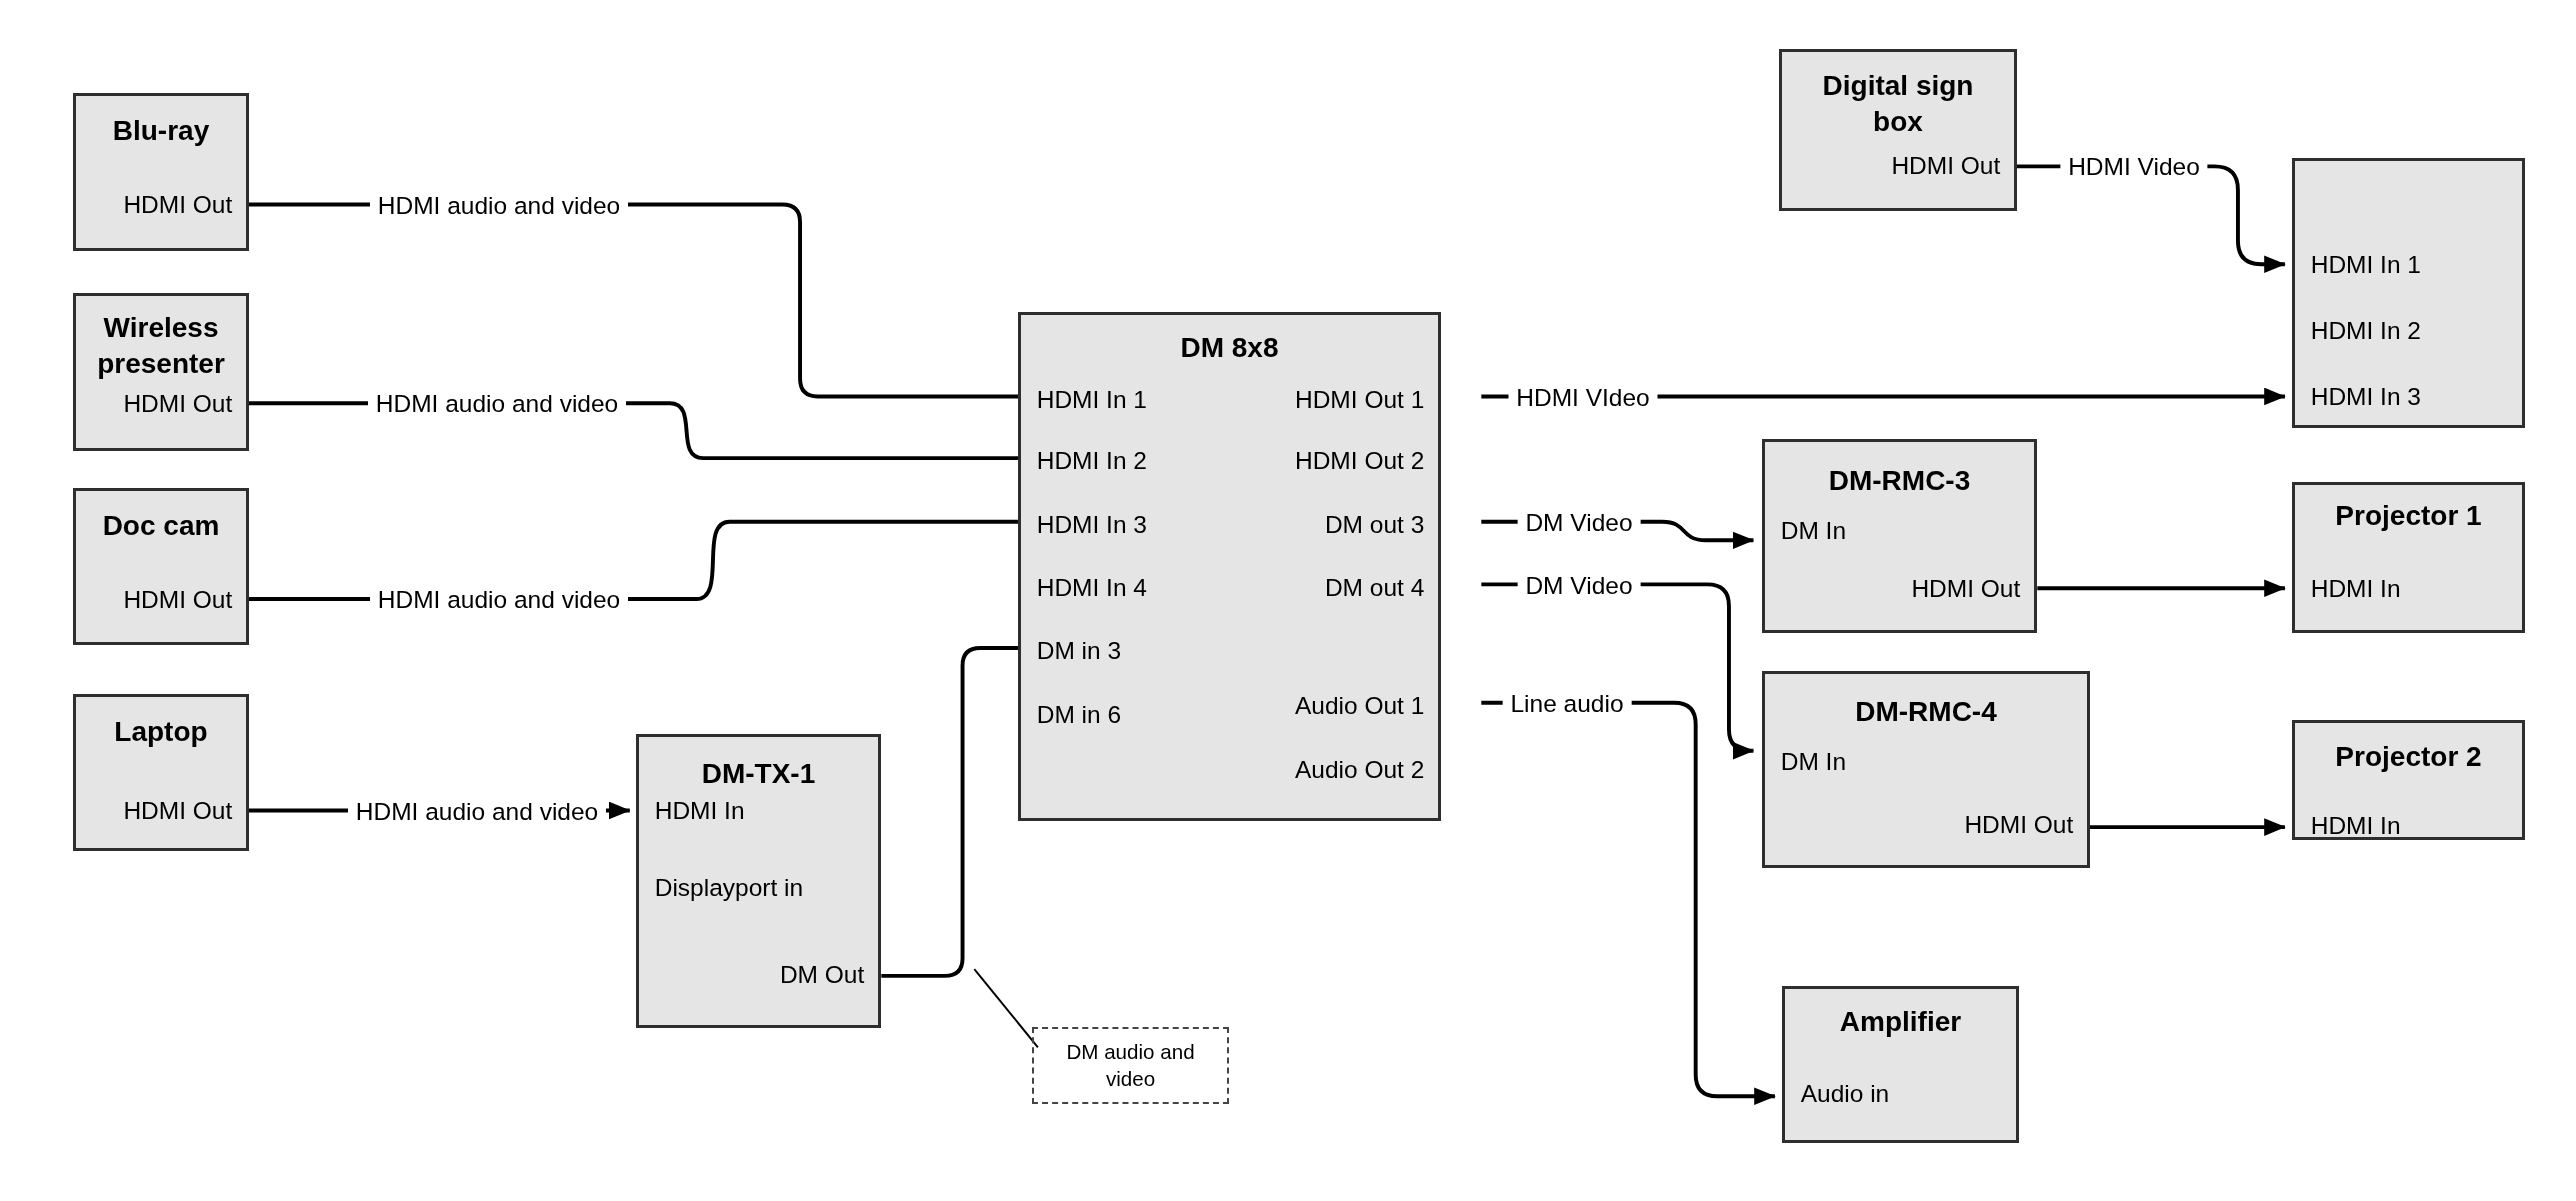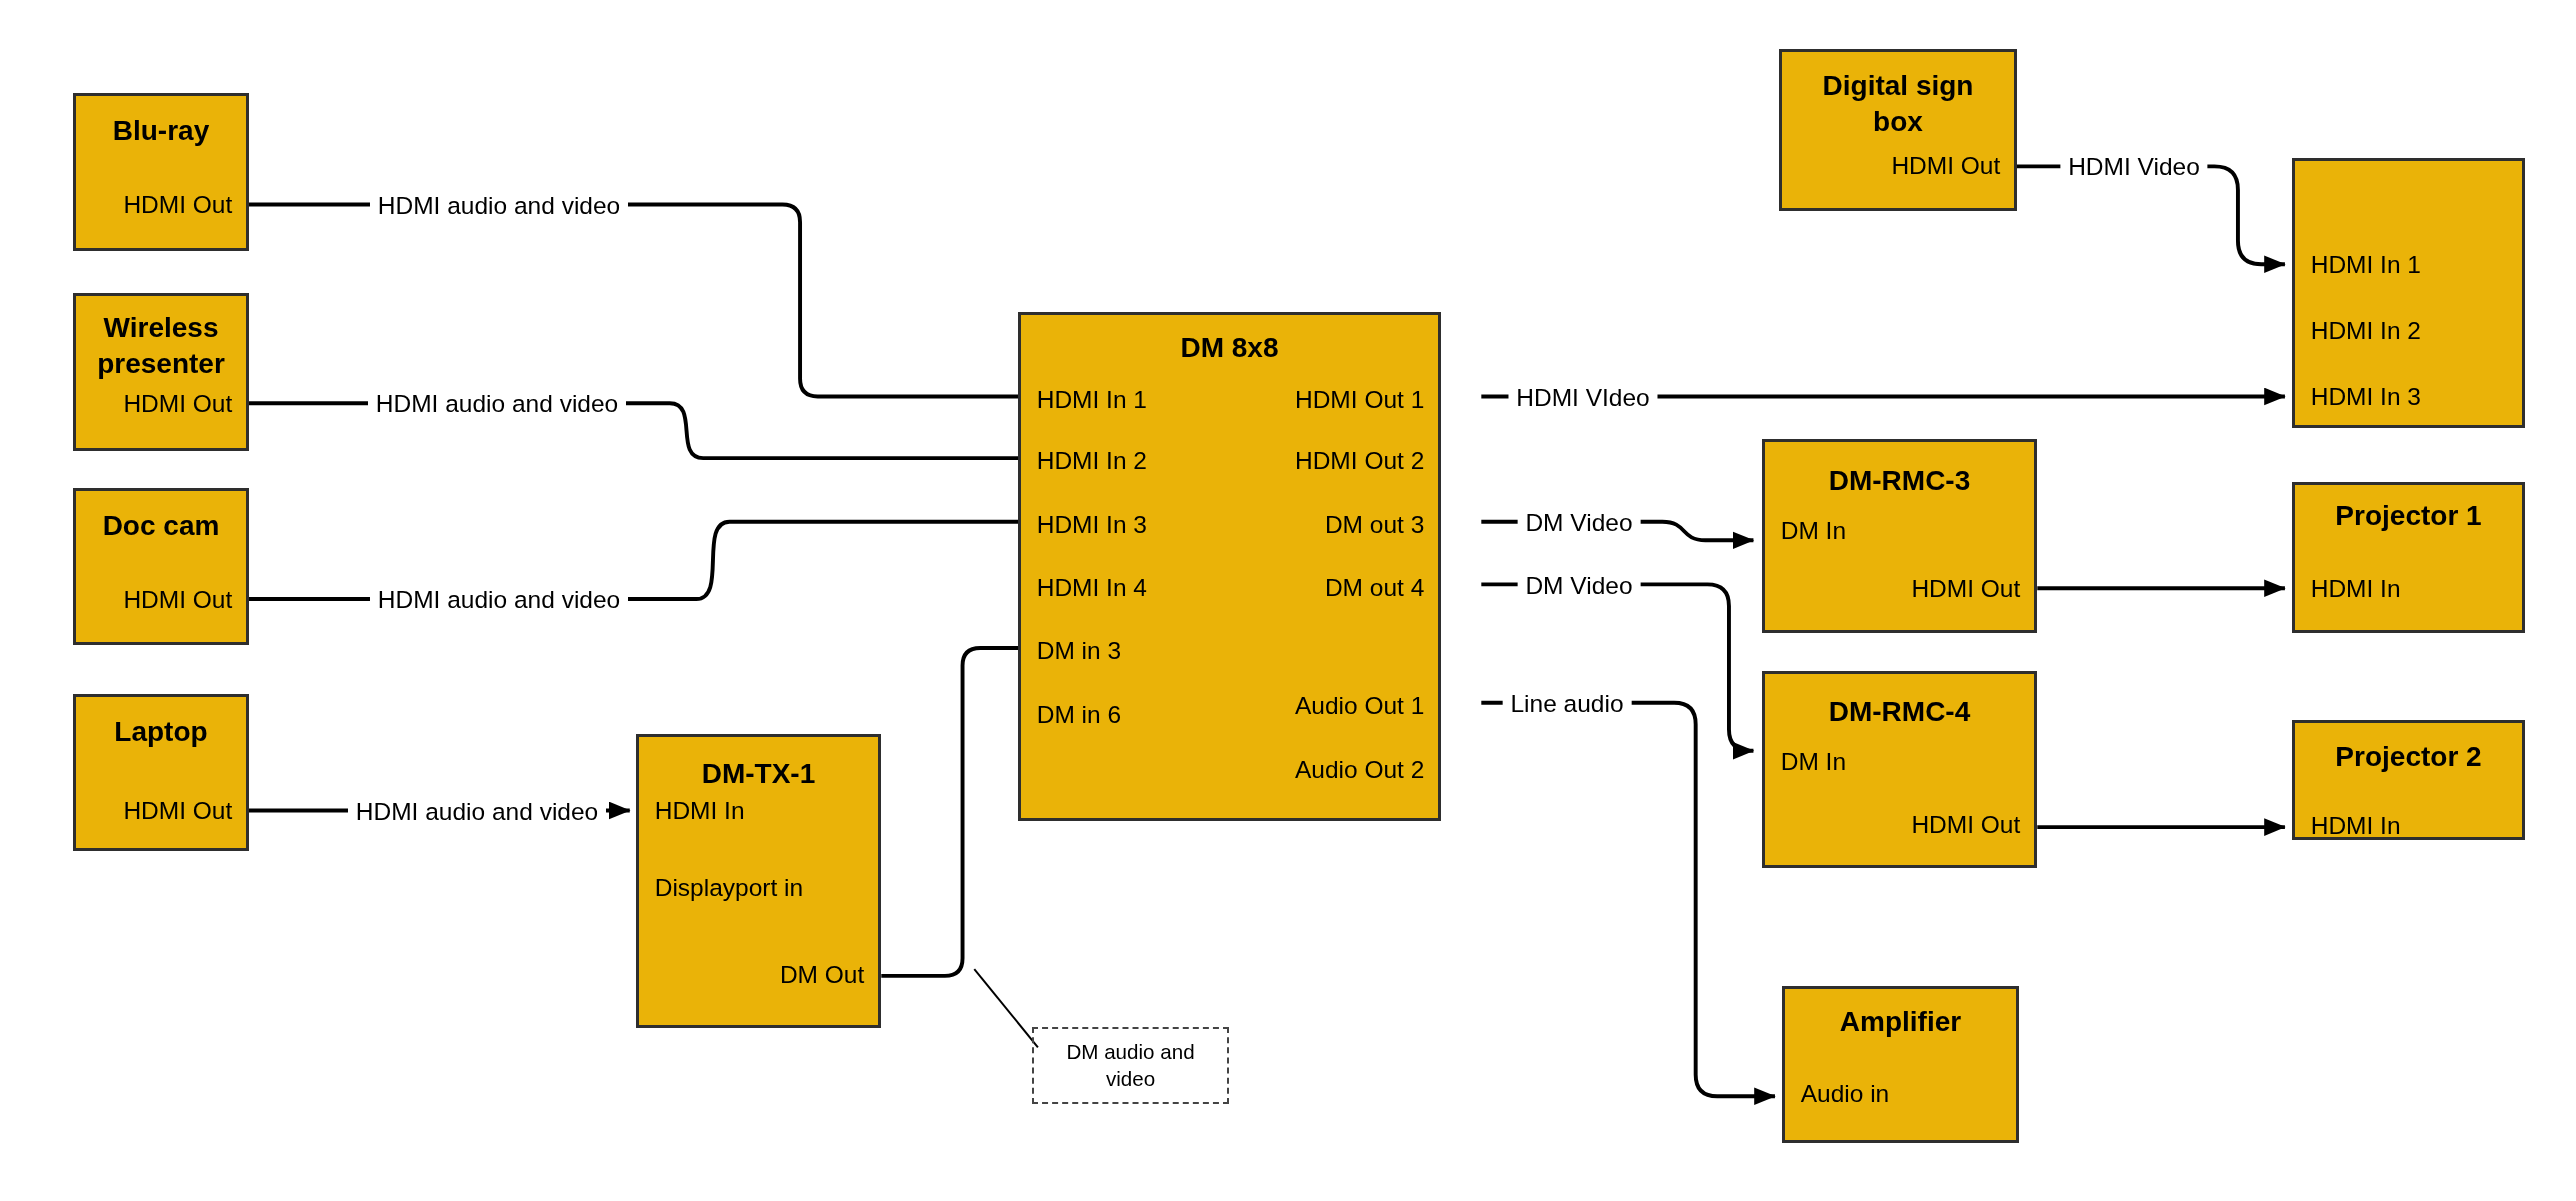--- a/index.html
+++ b/index.html
@@ -1,19 +1,19 @@
 <!DOCTYPE html>
 <html><head>
 <meta charset="utf-8">
 <style>
   html,body{margin:0;padding:0;background:#ffffff;}
   body{font-family:"Liberation Sans","DejaVu Sans",sans-serif;color:#000;}
   #canvas{position:relative;width:2576px;height:1201px;background:#ffffff;overflow:hidden;}
   #wires{position:absolute;left:0;top:0;z-index:1;}
-  .node{position:absolute;background:#eab308;border:3.9px solid #2e2e2e;box-sizing:border-box;z-index:2;}
+  .node{position:absolute;background:#e5e5e5;border:3.9px solid #2e2e2e;box-sizing:border-box;z-index:2;}
   .title{position:absolute;left:0;right:0;text-align:center;font-weight:bold;font-size:28px;line-height:36px;white-space:nowrap;}
   .title .tline{white-space:nowrap;}
   .port{position:absolute;font-size:24.5px;line-height:29px;white-space:nowrap;}
   .port.l{left:15.7px;}
   .port.r{right:13.7px;text-align:center;}
   .edge-label{position:absolute;z-index:3;transform:translate(-50%,-50%);background:#ffffff;
     padding:1px 7.8px;font-size:24.5px;line-height:29px;white-space:nowrap;}
   .note{position:absolute;z-index:2;border:2px dashed #444;box-sizing:border-box;
     display:flex;align-items:center;justify-content:center;text-align:center;
     font-size:20.6px;line-height:26.4px;}
@@ -111,21 +111,21 @@
     <div class="title" style="top:20.6px">DM-RMC-3</div>
     <div class="port l" style="top:74px">DM In</div>
     <div class="port r" style="top:132px">HDMI Out</div>
   </div>
 
   <div class="node" style="left:2292px;top:482px;width:233px;height:151px">
     <div class="title" style="top:12.7px">Projector 1</div>
     <div class="port l" style="top:89px">HDMI In</div>
   </div>
 
-  <div class="node" style="left:1762px;top:671px;width:275px;height:197px">
+  <div class="node" style="left:1762px;top:671px;width:328px;height:197px">
     <div class="title" style="top:19.6px">DM-RMC-4</div>
     <div class="port l" style="top:73px">DM In</div>
     <div class="port r" style="top:136px">HDMI Out</div>
   </div>
 
   <div class="node" style="left:2292px;top:720px;width:233px;height:120px">
     <div class="title" style="top:15.7px">Projector 2</div>
     <div class="port l" style="top:88px">HDMI In</div>
   </div>
 

